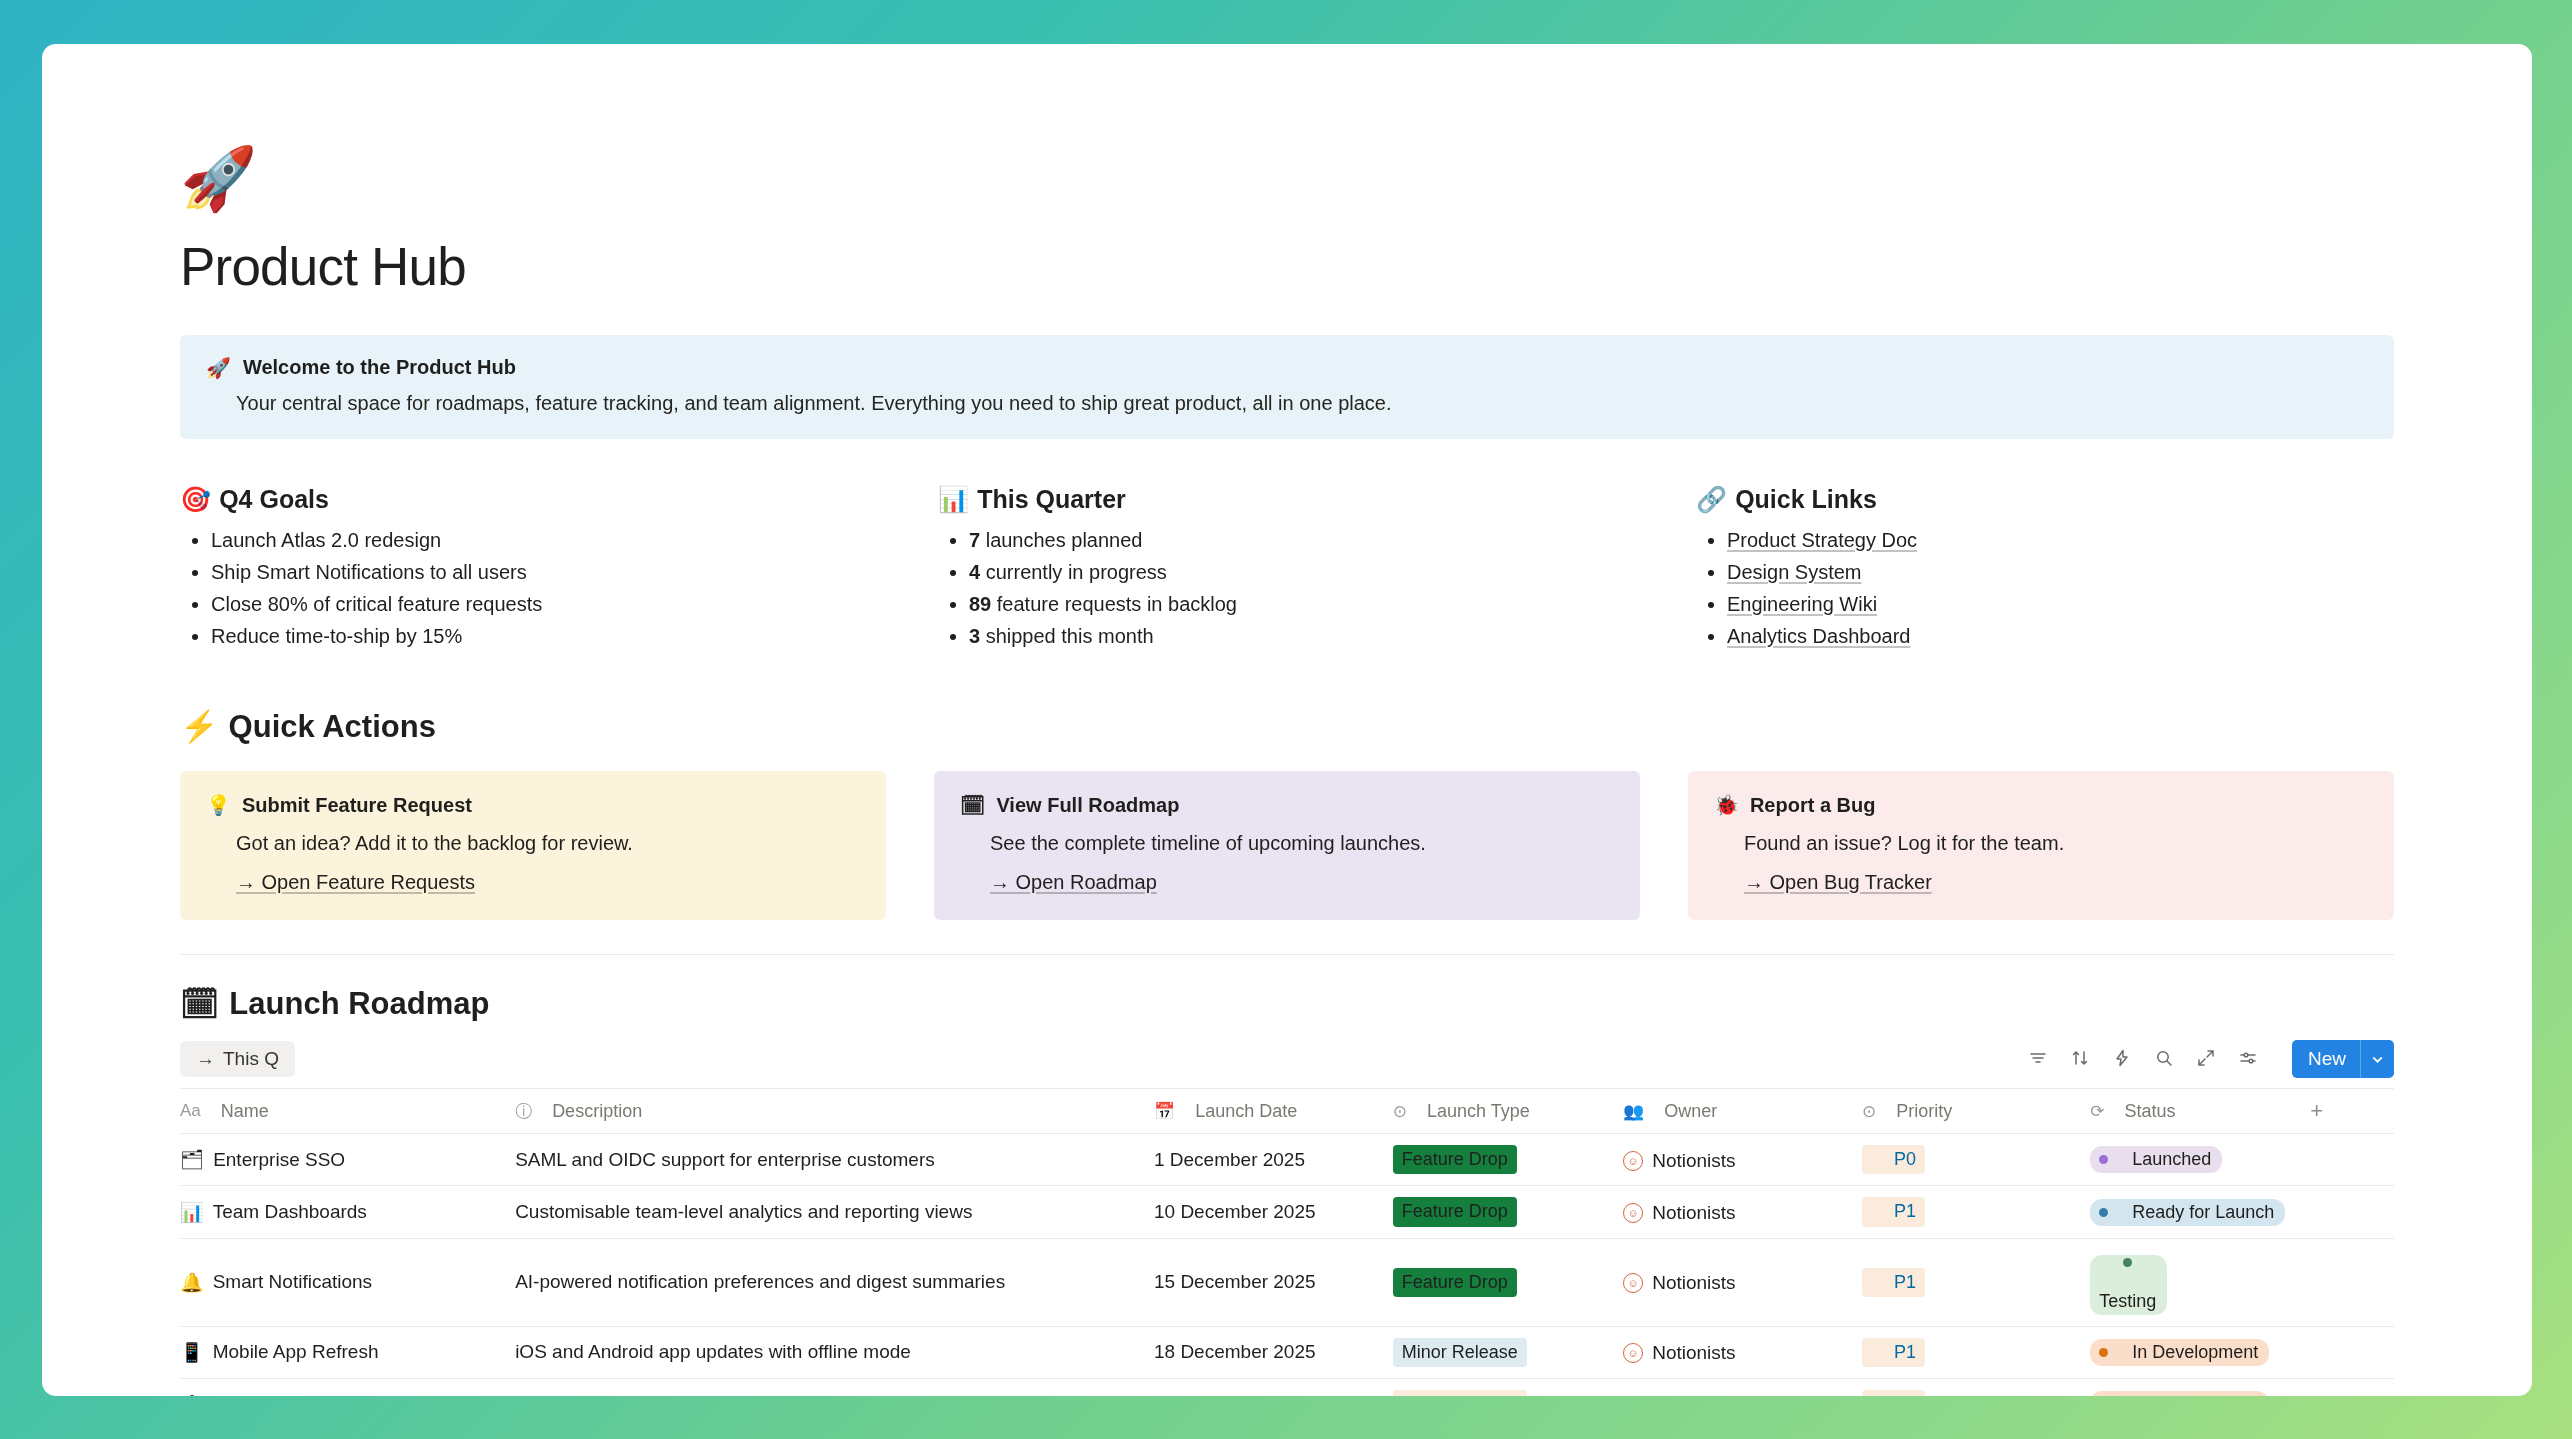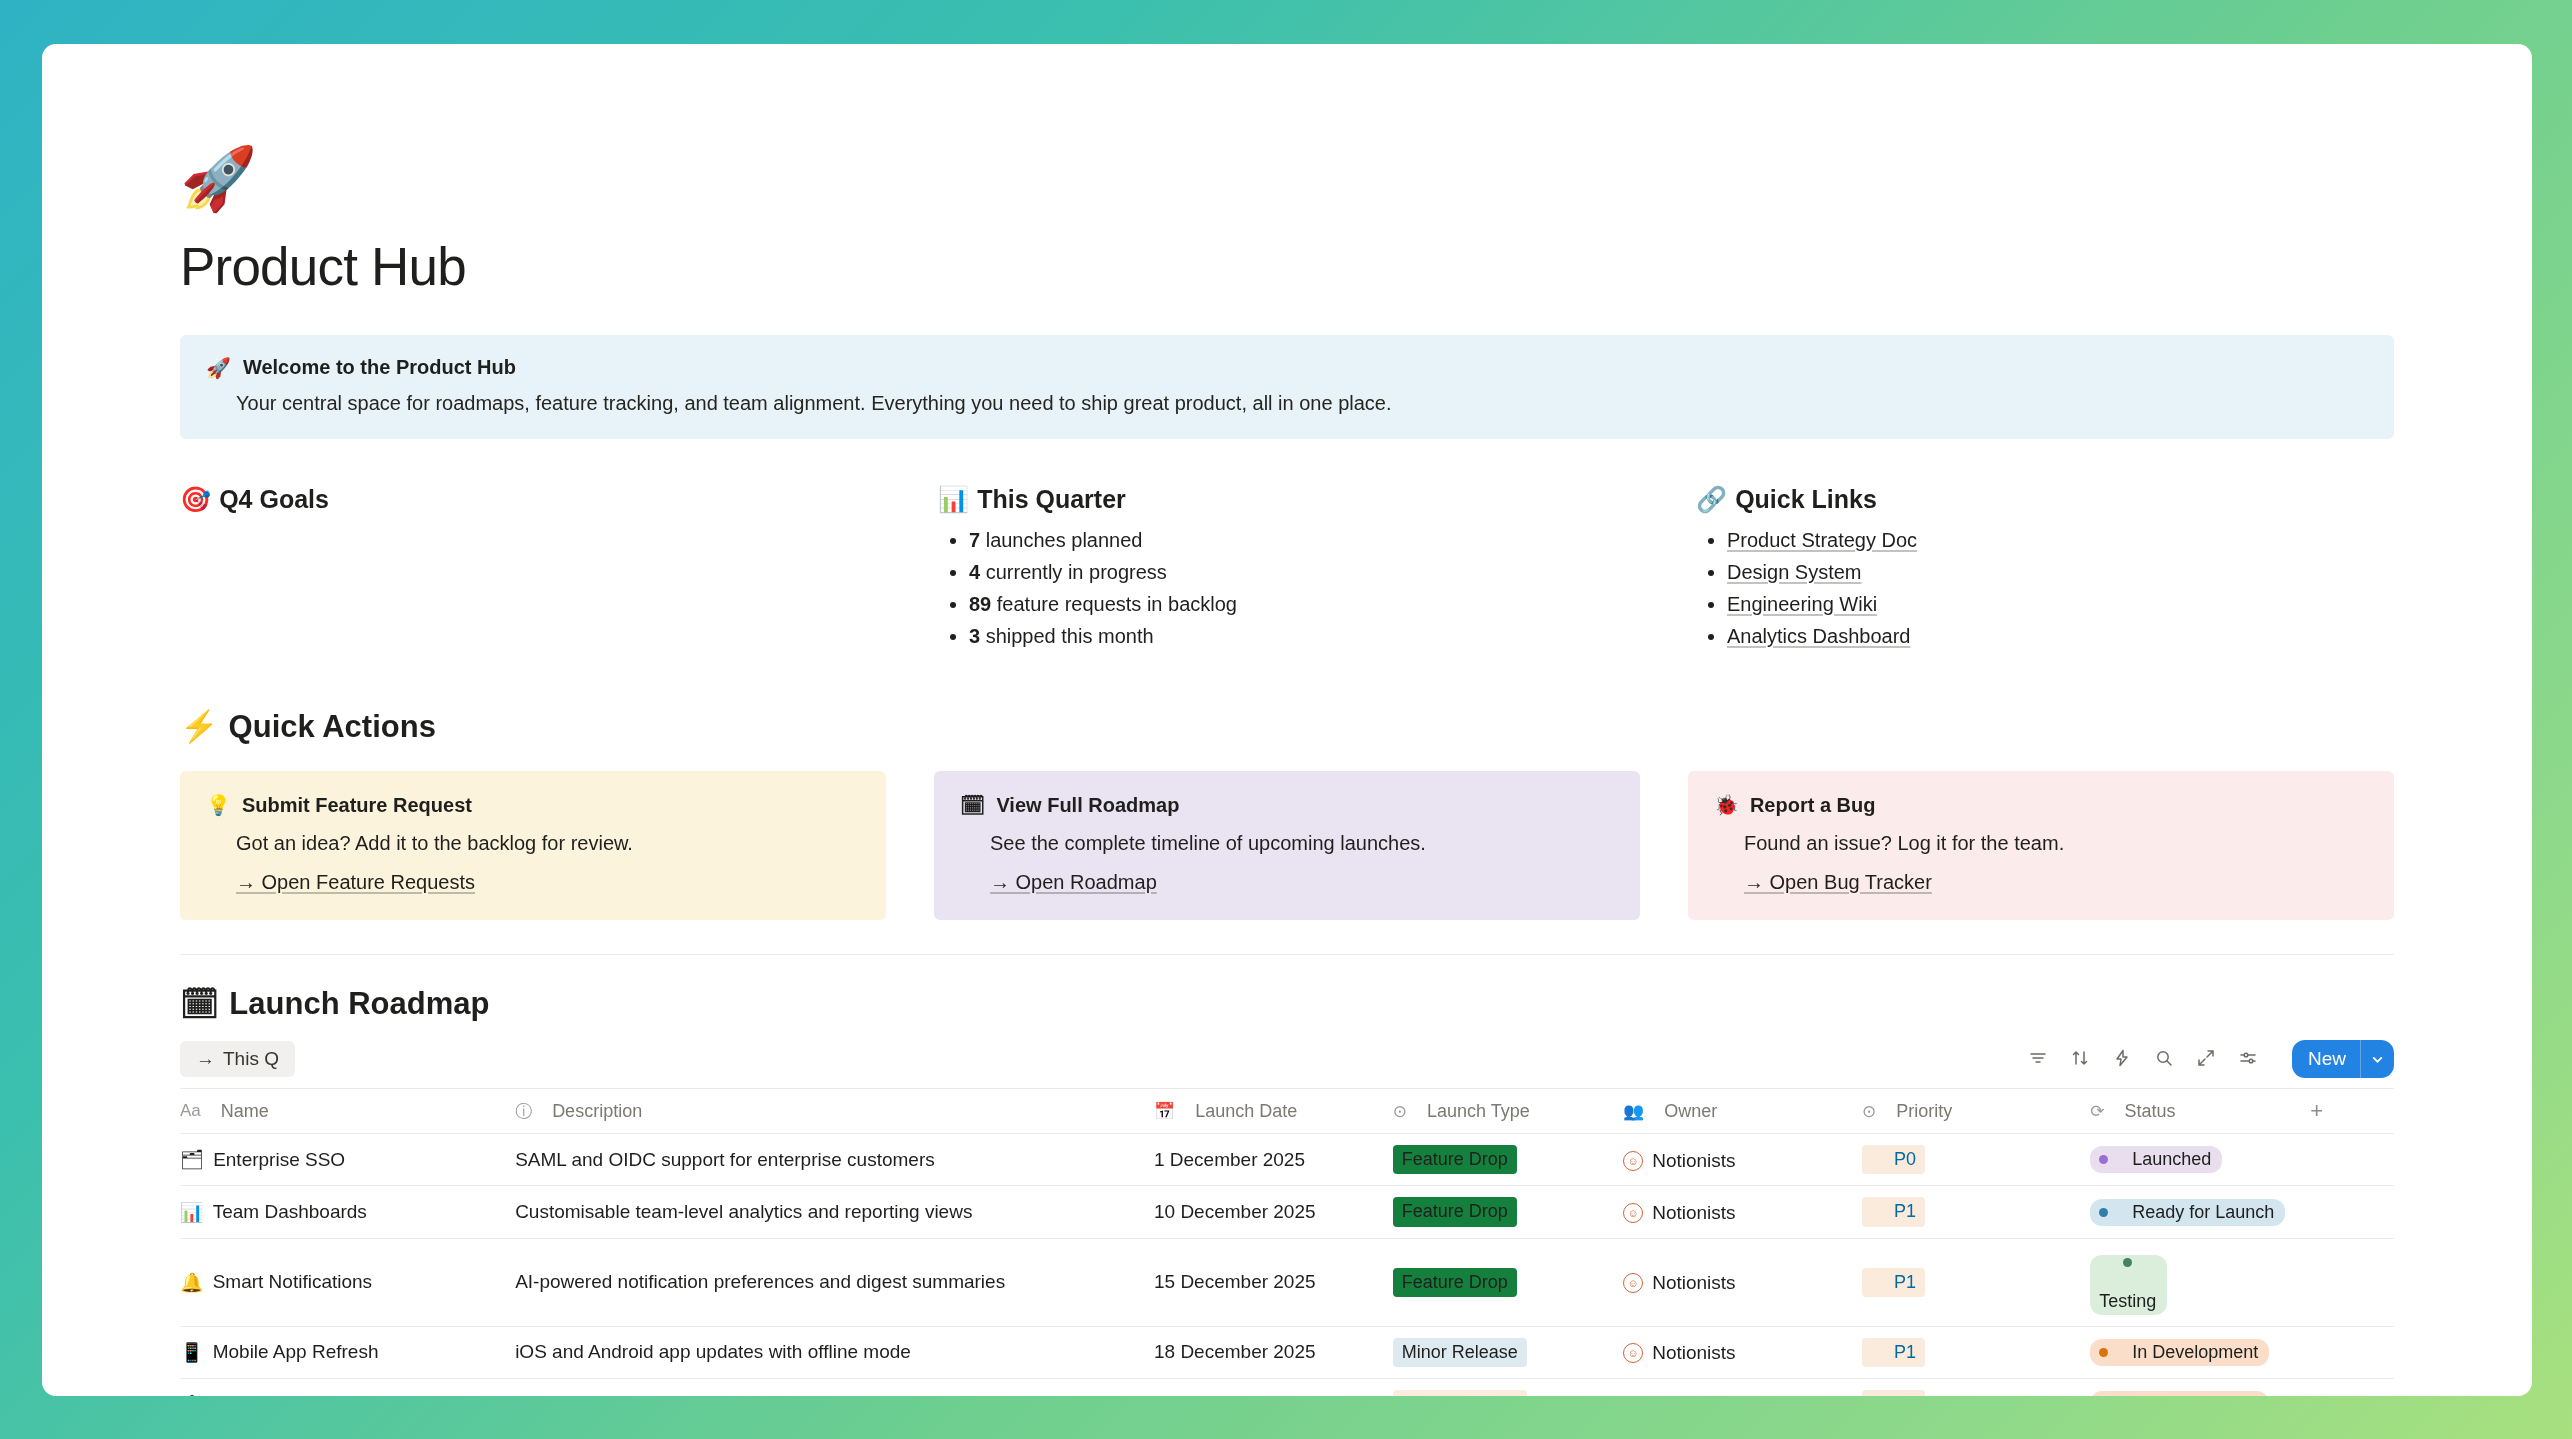--- a/index.html
+++ b/index.html
@@ -145,21 +145,21 @@
   }
   .toolbar-icons {
     display: flex; align-items: center; gap: 22px;
     color: #6d6b66;
     font-size: 19px;
   }
   .icon-btn { cursor: pointer; line-height: 1; }
   .new-btn {
     display: inline-flex; align-items: stretch;
     background: #2383e2; color: #fff;
-    border-radius: 13px; overflow: hidden;
+    border-radius: 5px; overflow: hidden;
     font-size: 19px; font-weight: 500;
     margin-left: 12px;
   }
   .new-btn .lbl { padding: 8px 14px 8px 16px; }
   .new-btn .chev {
     padding: 8px 10px;
     border-left: 1px solid rgba(255,255,255,0.28);
     display: flex; align-items: center;
   }
   table.db {
@@ -241,20 +241,26 @@
       <div class="callout-body">Your central space for roadmaps, feature tracking, and team alignment. Everything you need to ship great product, all in one place.</div>
     </div>
 
     <div class="cols">
 
       <div class="col">
         <h3>
           <span>🎯</span>
           <span>Q4 Goals</span>
         </h3>
+        <ul class="bullets">
+          <li>Launch Atlas 2.0 redesign</li>
+          <li>Ship Smart Notifications to all users</li>
+          <li>Close 80% of critical feature requests</li>
+          <li>Reduce time-to-ship by 15%</li>
+        </ul>
       </div>
 
       <div class="col">
         <h3>
           <span>📊</span>
           <span>This Quarter</span>
         </h3>
         <ul class="bullets">
           <li><b>7</b><span> launches planned</span></li>
           <li><b>4</b><span> currently in progress</span></li>

